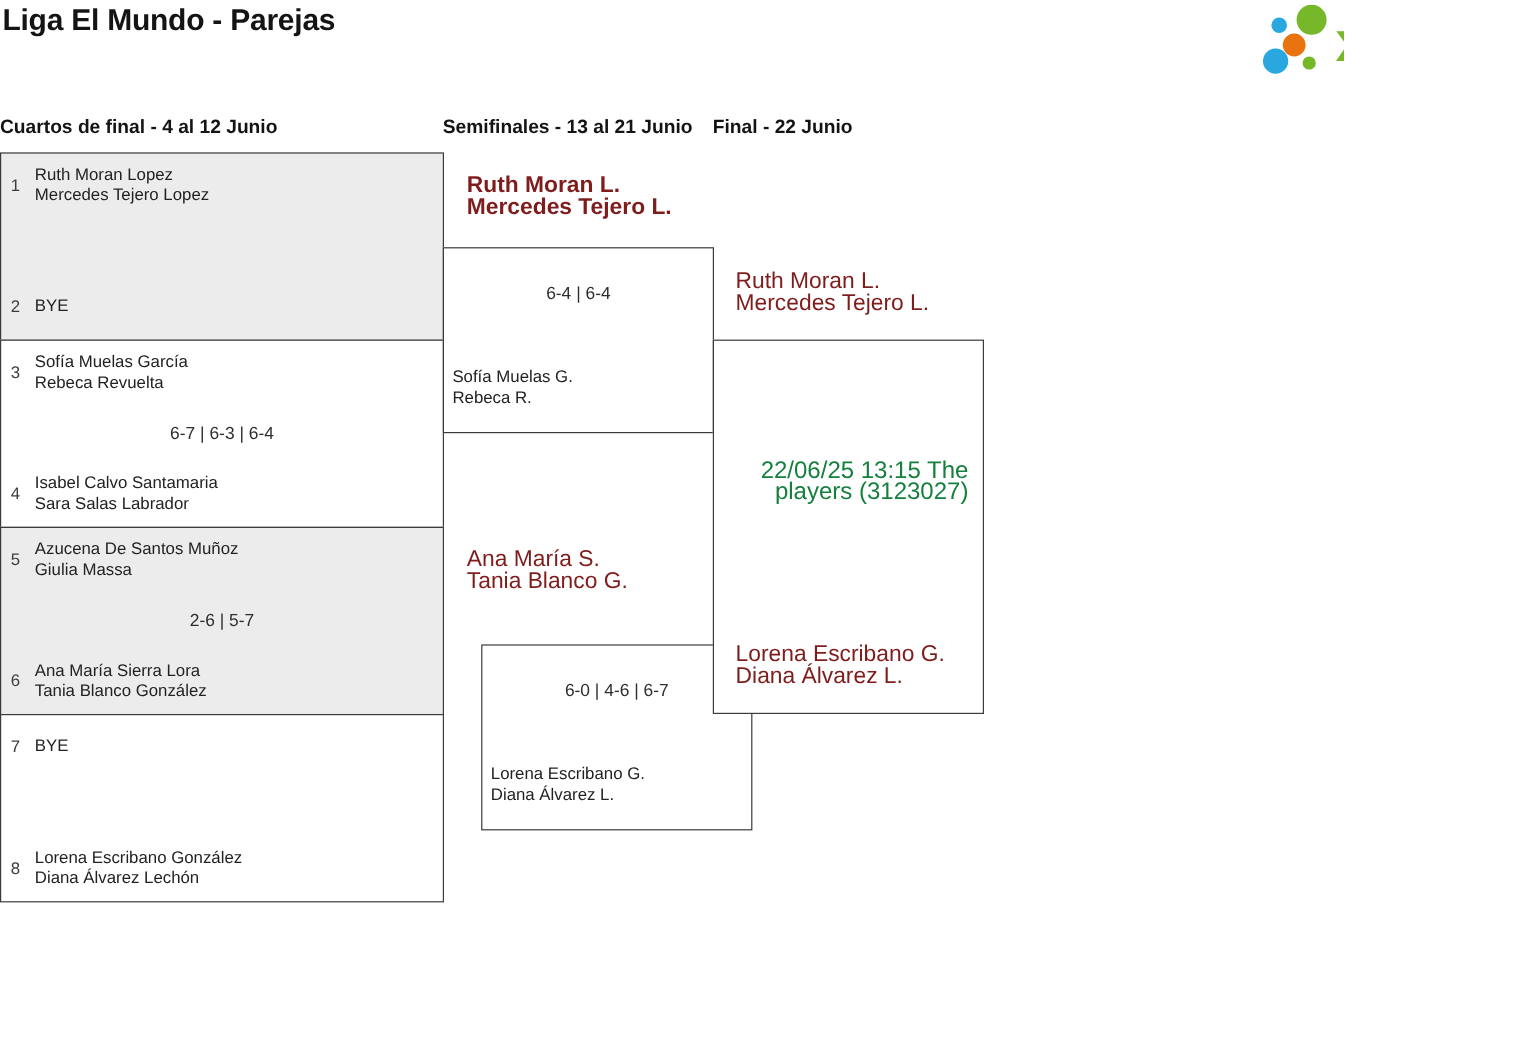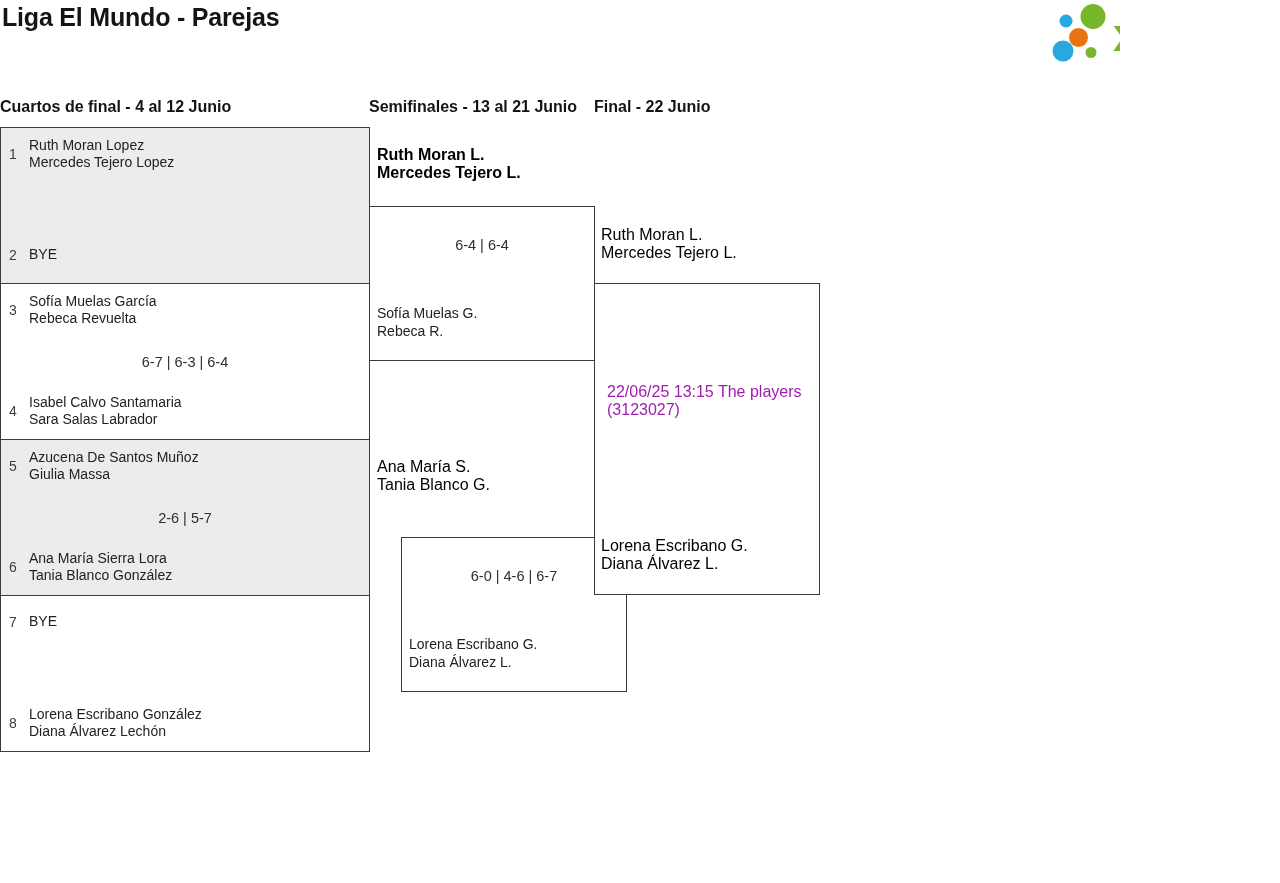--- a/index.html
+++ b/index.html
@@ -124,40 +124,41 @@
     left: 0; right: 0; bottom: 0; height: 50%;
     display: flex;
     align-items: center;
     padding-left: 7px;
   }
   .half-bot .names { margin-left: 0; line-height: 18px; }
 
   
   .adv {
     position: absolute;
-    font-size: 16px;
+    font-size: 19px;
     line-height: 18px;
-    color: #000000;
+    color: #7f1d1d;
+    margin-left: 12px;
   }
   .adv span { display: block; }
   .adv.bold { font-weight: 700; }
   .adv.sf1-top { left: 377px; top: 146px; }
   .adv.sf2-top { left: 377px; top: 458px; }
   .adv.final-top { left: 601px; top: 226px; }
   .adv.final-bot { left: 601px; top: 537px; }
 
   
   .finalbox { left: 594px; width: 226px; top: 283px; height: 312px; }
   .final-info {
     position: absolute;
     left: 12px; right: 12px; top: 99px;
-    text-align: left;
-    font-size: 16px;
+    text-align: right;
+    font-size: 20px;
     line-height: 18px;
-    color: #a21caf;
+    color: #15803d;
   }
 </style>
 </head>
 <body>
 
 <div class="page">
 
   <div class="title">
     <div>Liga El Mundo - Parejas</div>
   </div>

